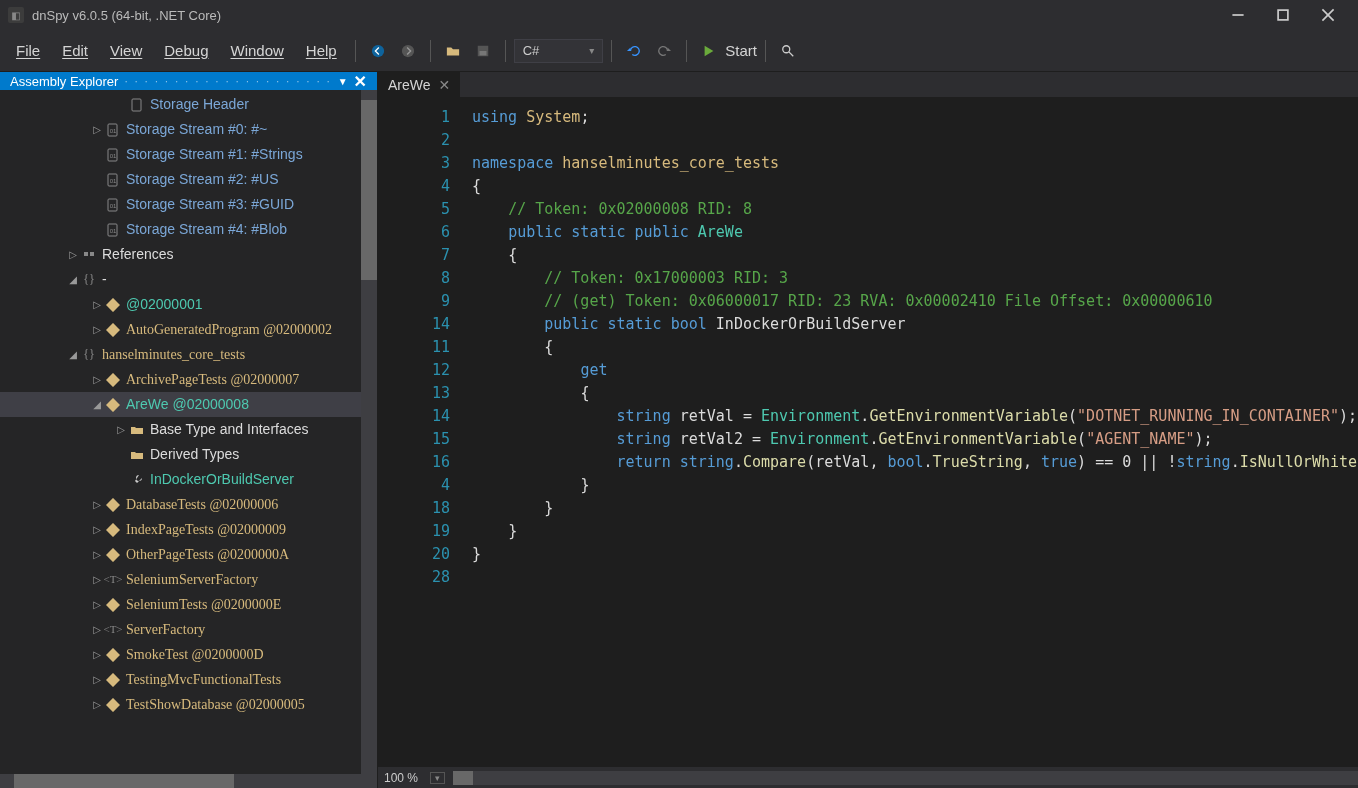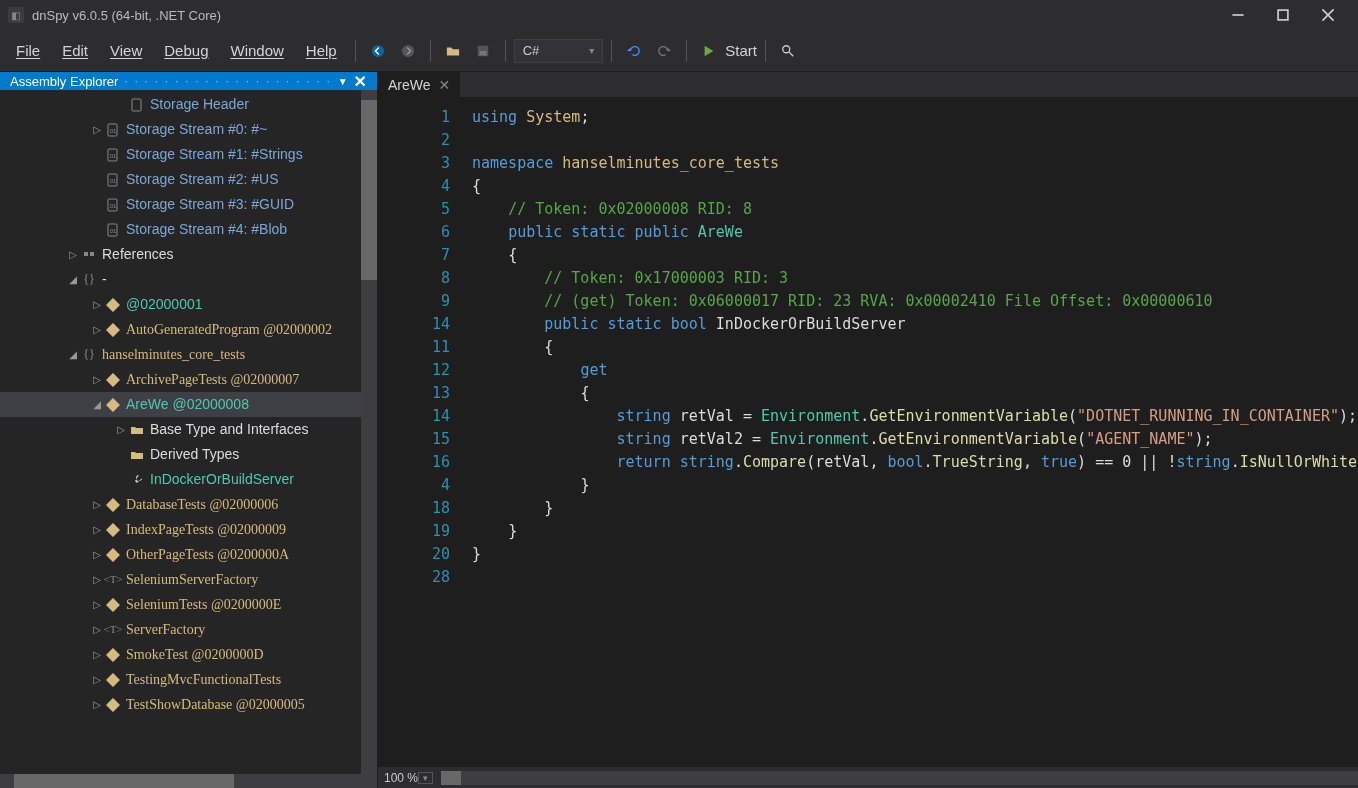--- a/index.html
+++ b/index.html
@@ -85,21 +85,21 @@
 .tok-kw { color:#569cd6; }
 .tok-type { color:#4ec9b0; }
 .tok-ns { color:#d7ba7d; }
 .tok-com { color:#57a64a; }
 .tok-str { color:#d69d85; }
 .tok-id { color:#dcdcdc; }
 .tok-mem { color:#dcdcaa; }
 .tok-prop { color:#dcdcaa; }
 .tok-punct { color:#dcdcdc; }
 .footer { height:22px; background:#2d2d30; border-top:1px solid #1e1e1e; display:flex; align-items:center; padding:0 6px; font-size:12px; color:#ccc; }
-.footer .zoom { display:flex; align-items:center; gap:0; }
+.footer .zoom { display:flex; align-items:center; gap:12px; }
 .footer .drop { font-size:9px; color:#888; border:1px solid #555; padding:0 4px; }
 .scroll-h { height:14px; background:#3e3e42; position:relative; }
 .scroll-h .thumb { position:absolute; height:100%; background:#686868; }
 .scroll-v { width:16px; background:#3e3e42; }
 .scroll-v .thumb { width:100%; background:#686868; }
 .svg-ico { width:14px; height:14px; }
 </style>
 </head>
 <body>
 

